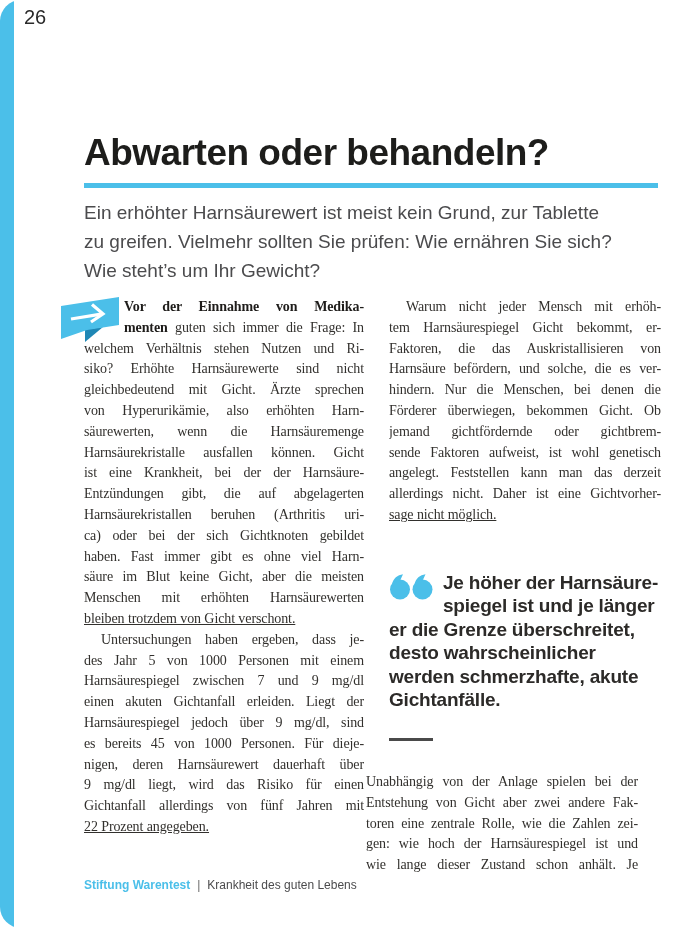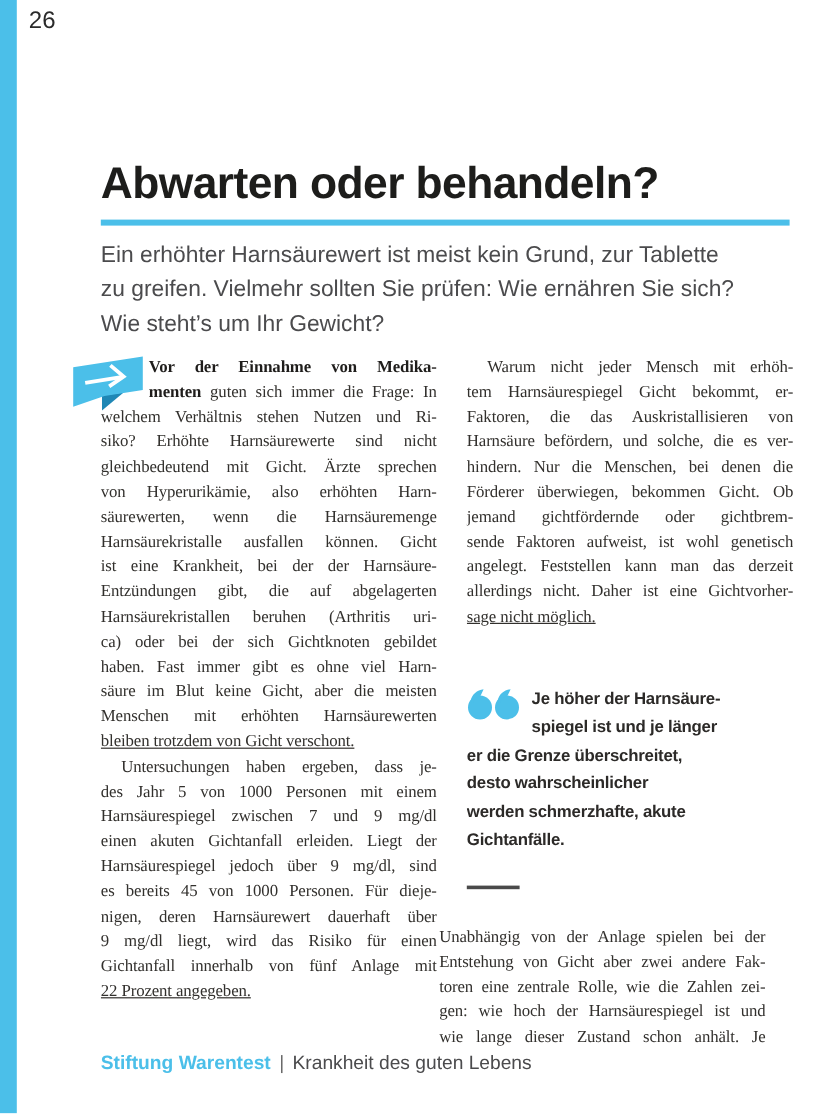--- a/index.html
+++ b/index.html
@@ -1,18 +1,18 @@
 <!DOCTYPE html>
 <html style="--accent: #4bbfe9;"><head>
 <meta charset="utf-8">
 <style>
   :root { --accent:#4bbfe9; --fold:#1f87b5; --ink:#32302d; --gray:#4b4b4d; }
   * { box-sizing:border-box; }
   html,body { margin:0; padding:0; background:#ffffff; }
-  .page { position:relative; width:680px; height:928px; background:#ffffff; overflow:hidden; }
+  .page { position:relative; width:680px; height:928px; background:#ffffff; overflow:hidden;border-radius:21px; }
 
   .accent-bar { position:absolute; left:0; top:0; width:14px; height:928px; background:var(--accent); }
 
   .page-number { position:absolute; left:24px; top:6px; font:20px "Liberation Sans",sans-serif; color:#2a2a2a; }
 
   .title { position:absolute; left:84px; top:132px; margin:0; font-family:"Liberation Sans",sans-serif;
            font-weight:bold; font-size:37px; letter-spacing:-0.5px; color:#1d1d1b; white-space:nowrap; }
   .title-rule { position:absolute; left:84px; top:183px; width:574px; height:5px; background:var(--accent); }
 
   .intro { position:absolute; left:84px; top:198px; width:592px; font-family:"Liberation Sans",sans-serif;
@@ -27,28 +27,28 @@
   .col .line.last { text-align-last:left;text-decoration:underline; }
   .col .line.indent { text-indent:17px; }
   .col .line.icon-ind { padding-left:40px; }
   .lead { font-weight:bold; color:#1f1d1b; }
 
   .col-left { left:84px; top:297px; width:280px; }
   .col-right-p1 { left:389px; top:297px; width:272px; }
   .col-right-p2 { left:366px; top:772px; width:272px; }
 
   .quote { position:absolute; left:389px; top:571px; width:272px; font-family:"Liberation Sans",sans-serif;
-           font-weight:bold; font-size:14px; line-height:23.4px; color:#2c2a28; letter-spacing:-0.2px; }
+           font-weight:bold; font-size:19px; line-height:23.4px; color:#2c2a28; letter-spacing:-0.2px; }
   .quote-icon { float:left; width:46px; height:26px; margin:3px 8px 0 0; }
   .quote-line { max-height:23.4px; overflow:hidden; }
 
   .quote-rule { position:absolute; left:389px; top:738px; width:44px; height:2.5px; background:#4a4a4a; }
 
   .footer { position:absolute; left:84px; top:878px; font-family:"Liberation Sans",sans-serif;
-            font-size:16px; color:var(--gray); white-space:nowrap; }
+            font-size:12px; color:var(--gray); white-space:nowrap; }
   .brand { color:var(--accent); font-weight:bold; }
   .sep { margin:0 7px; color:#6a6a6a; }
 </style>
 </head>
 <body>
 
 <div class="page">
 
   <div class="accent-bar"></div>
 
@@ -92,21 +92,21 @@
       <div class="line"><span>Menschen mit erhöhten Harnsäurewerten</span></div>
       <div class="line last"><span>bleiben trotzdem von Gicht verschont.</span></div>
       <div class="line indent"><span>Untersuchungen haben ergeben, dass je-</span></div>
       <div class="line"><span>des Jahr 5 von 1000 Personen mit einem</span></div>
       <div class="line"><span>Harnsäurespiegel zwischen 7 und 9 mg/dl</span></div>
       <div class="line"><span>einen akuten Gichtanfall erleiden. Liegt der</span></div>
       <div class="line"><span>Harnsäurespiegel jedoch über 9 mg/dl, sind</span></div>
       <div class="line"><span>es bereits 45 von 1000 Personen. Für dieje-</span></div>
       <div class="line"><span>nigen, deren Harnsäurewert dauerhaft über</span></div>
       <div class="line"><span>9 mg/dl liegt, wird das Risiko für einen</span></div>
-      <div class="line"><span>Gichtanfall innerhalb von fünf Anlage mit</span></div>
+      <div class="line"><span>Gichtanfall allerdings von fünf Jahren mit</span></div>
       <div class="line last"><span>22 Prozent angegeben.</span></div>
     </div>
 
   <div class="col col-right-p1">
 
   <div class="line indent"><span>Warum nicht jeder Mensch mit erhöh-</span></div>
       <div class="line"><span>tem Harnsäurespiegel Gicht bekommt, er-</span></div>
       <div class="line"><span>Faktoren, die das Auskristallisieren von</span></div>
       <div class="line"><span>Harnsäure befördern, und solche, die es ver-</span></div>
       <div class="line"><span>hindern. Nur die Menschen, bei denen die</span></div>

